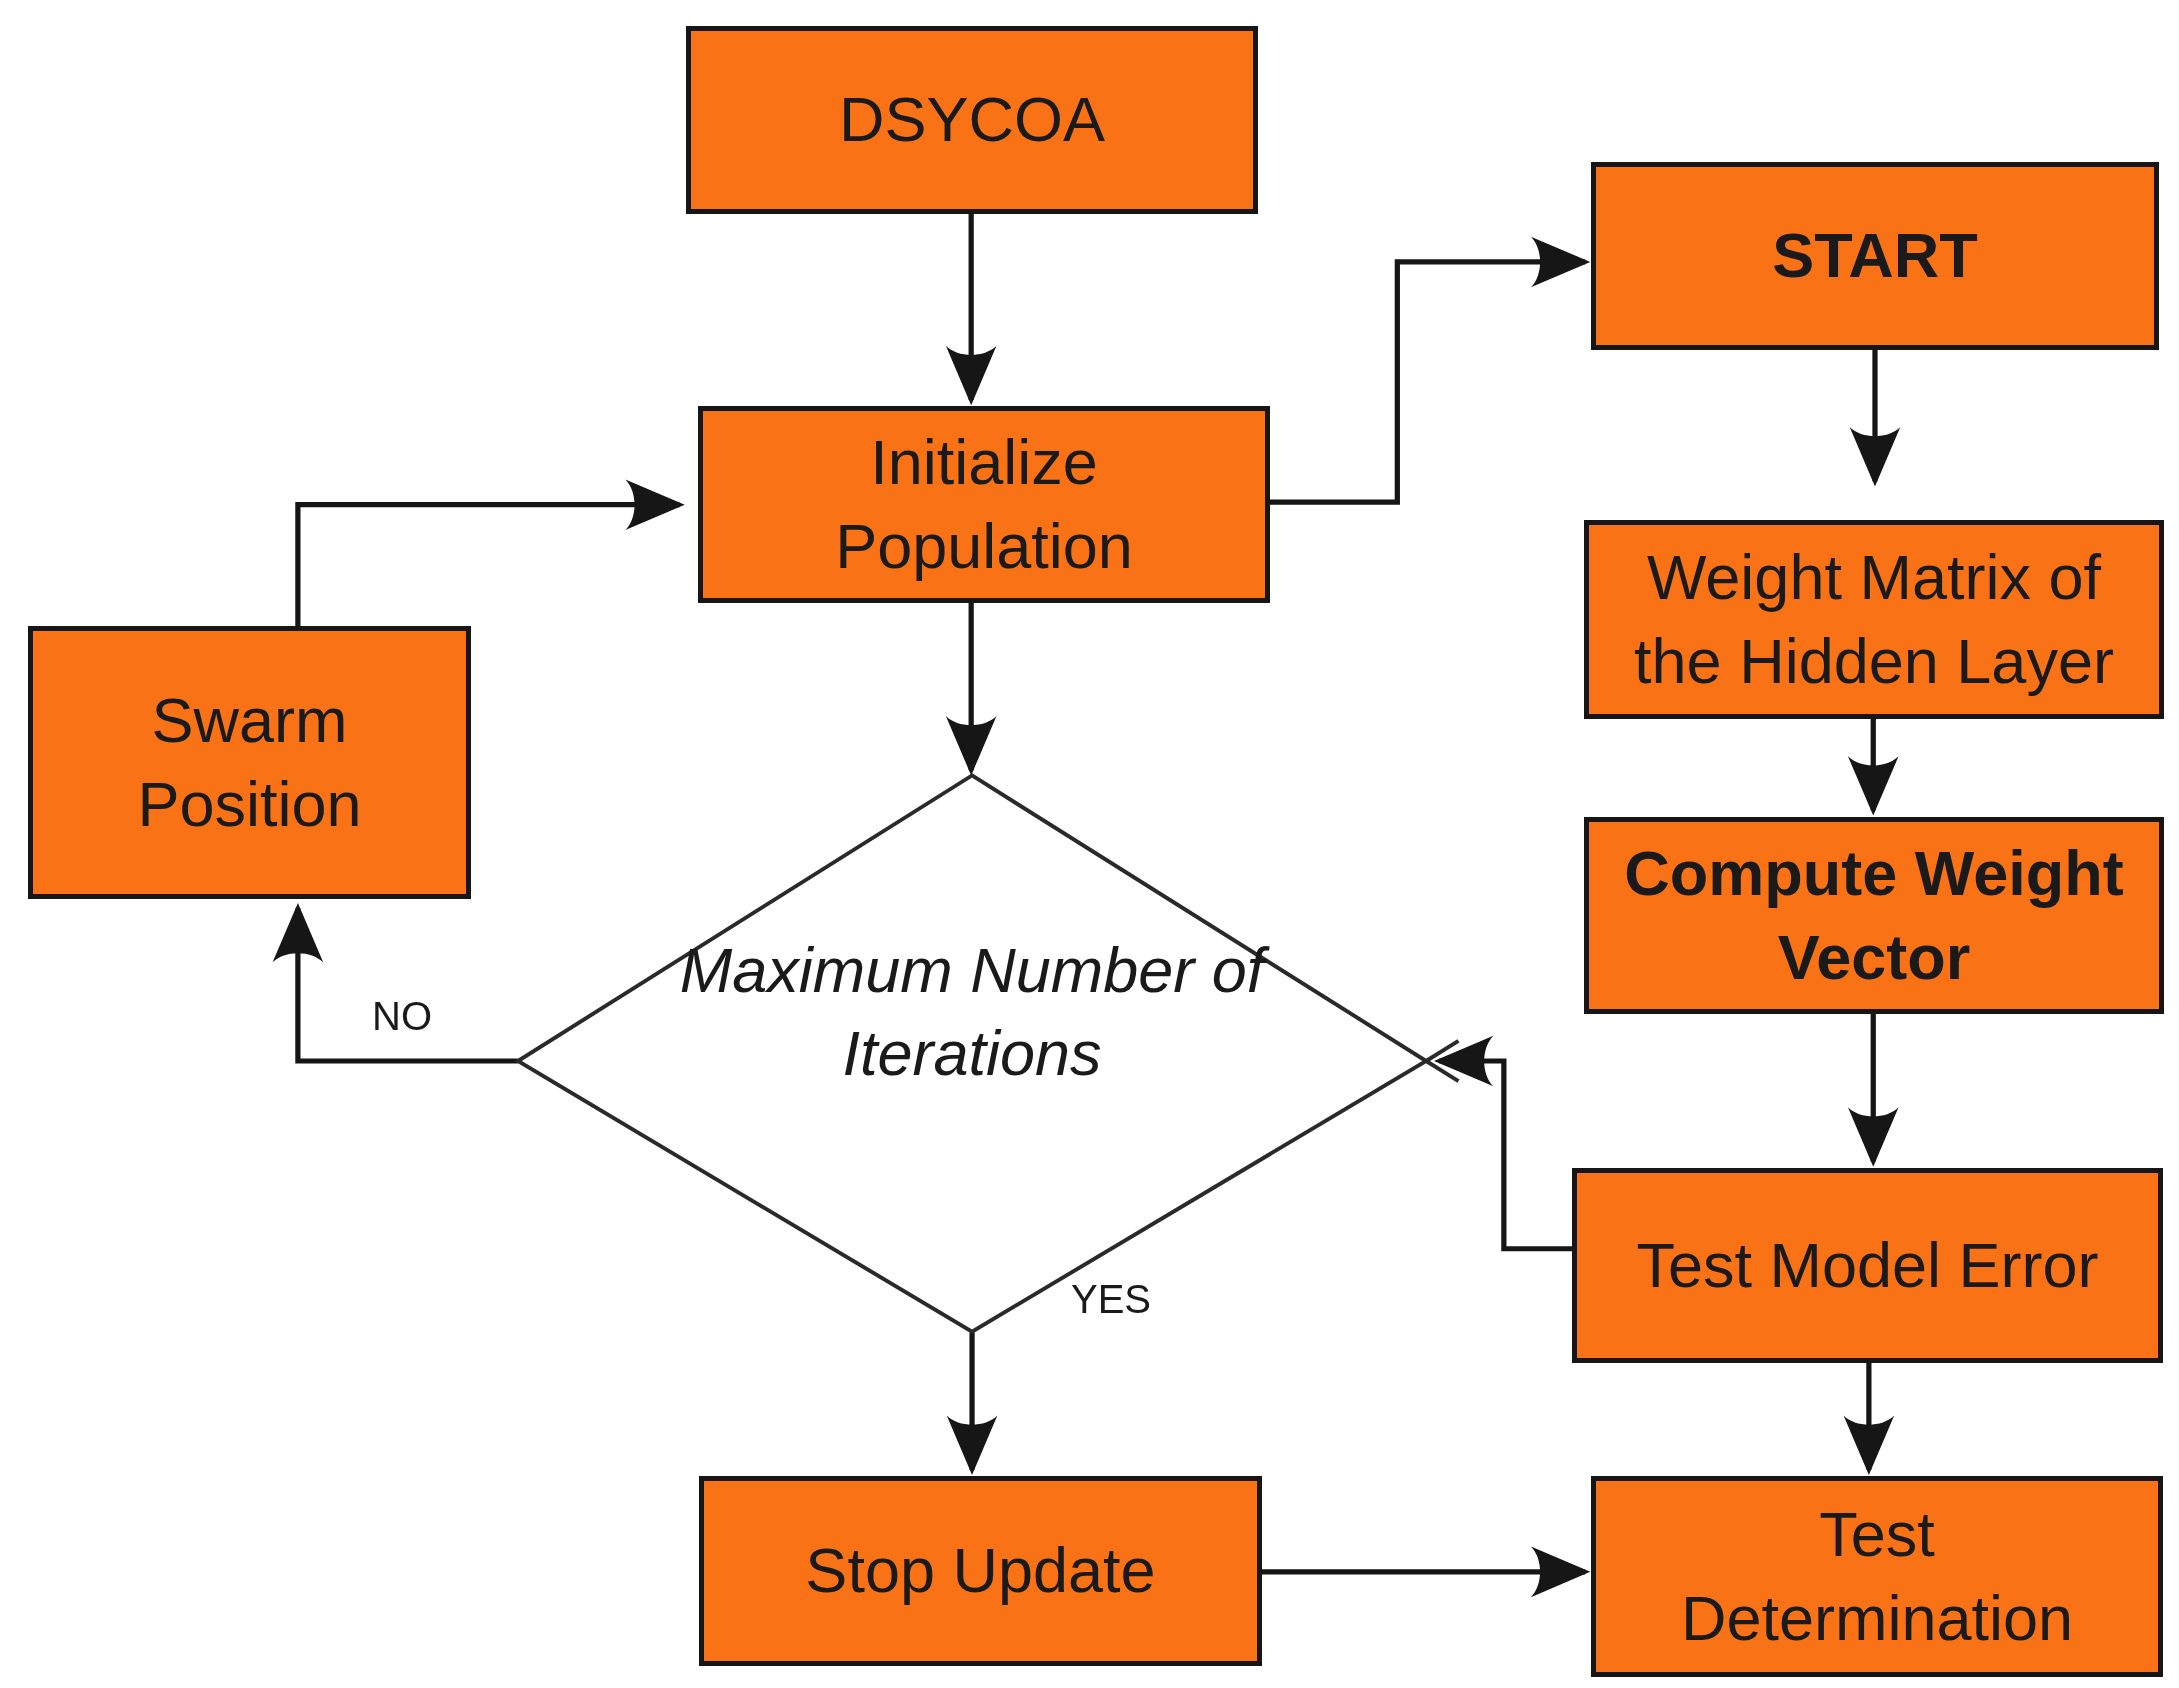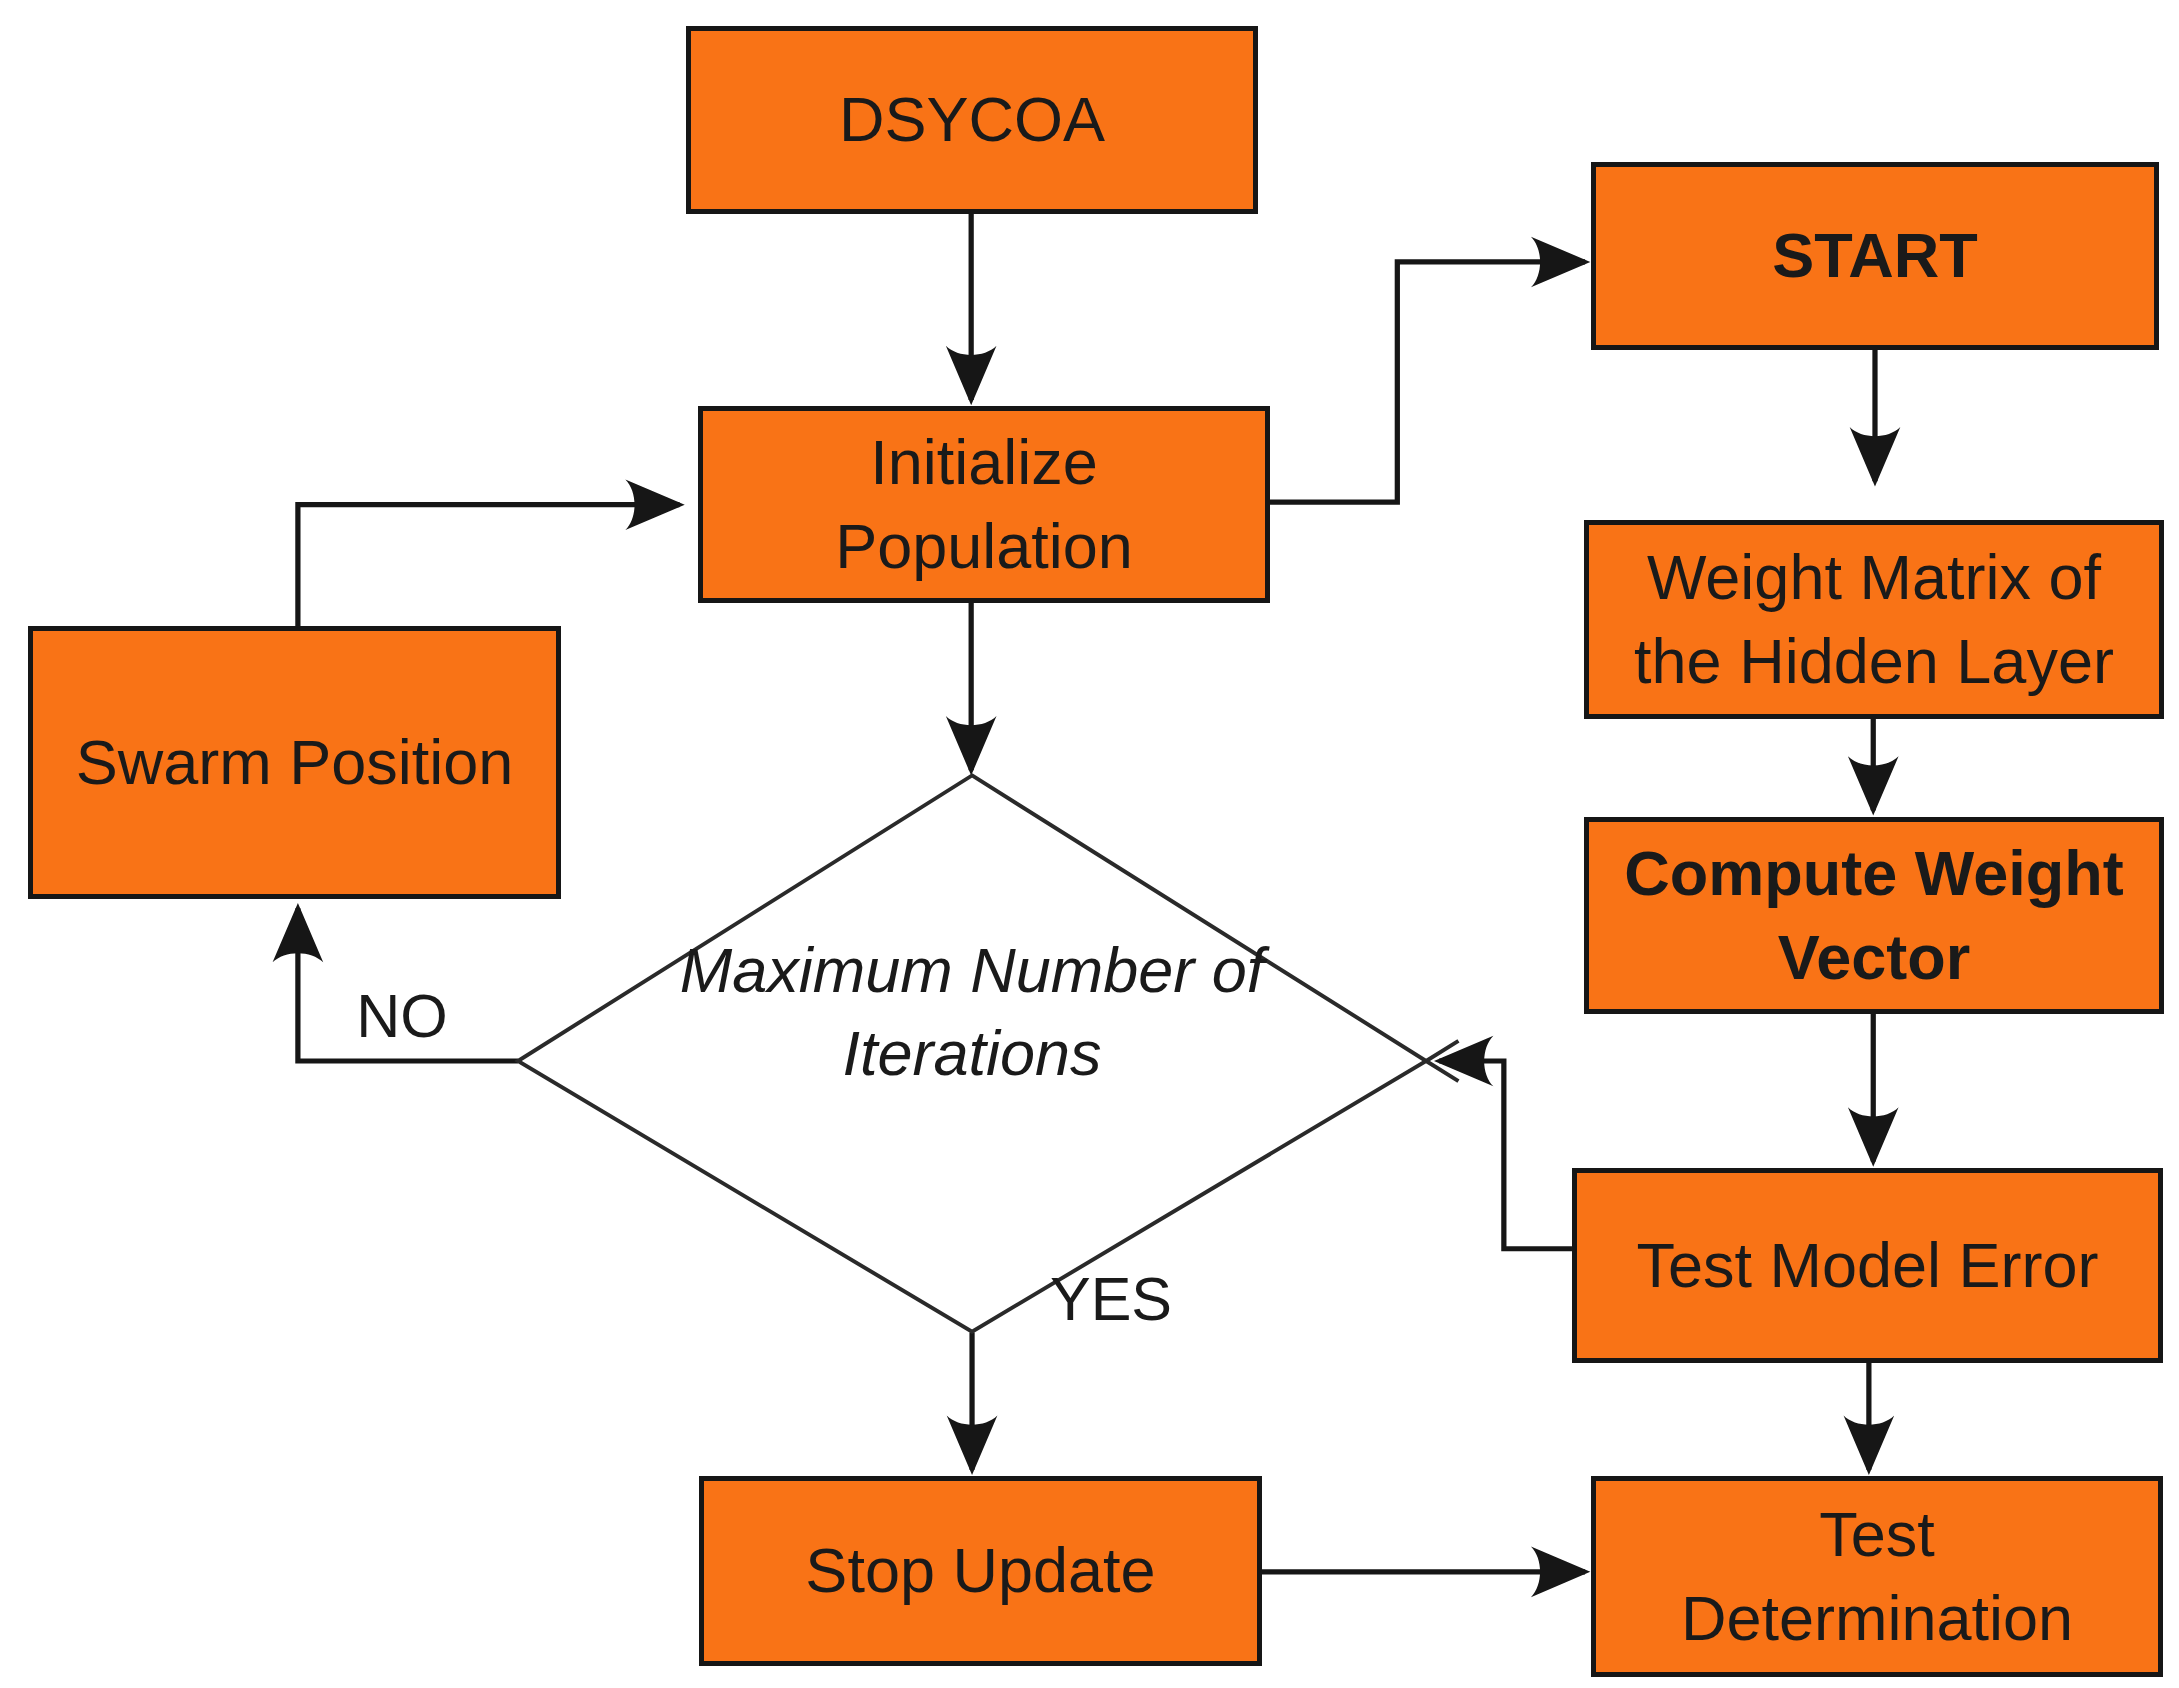--- a/index.html
+++ b/index.html
@@ -66,21 +66,21 @@
     text-align: center;
     pointer-events: none;
   }
   .decision-label-wrap .node-label {
     transform: translateY(-42px);
     font-style: italic;
   }
   .edge-label {
     position: absolute;
     transform: translate(-50%, -50%);
-    font-size: 61px;
+    font-size: 40px;
     color: #1a1a1a;
     white-space: nowrap;
   }
 </style>
 </head>
 <body>
 
 <div class="canvas">
 
   <svg class="edges" viewBox="0 0 2495 1933" xmlns="http://www.w3.org/2000/svg">
@@ -130,21 +130,21 @@
   <div class="node box" style="left:686px; top:406px; width:572px; height:197px;margin-left:12px;">
     <span class="node-label">Initialize
 Population</span>
   </div>
 
   <div class="node box" style="left:1584px; top:487px; width:580px; height:199px;margin-top:33px;">
     <span class="node-label">Weight Matrix of
 the Hidden Layer</span>
   </div>
 
-  <div class="node box" style="left:28px; top:626px; width:533px; height:273px;">
+  <div class="node box" style="left:28px; top:626px; width:443px; height:273px;">
     <span class="node-label">Swarm Position</span>
   </div>
 
   <div class="node box" style="left:1584px; top:817px; width:580px; height:197px;font-weight:bold;">
     <span class="node-label">Compute Weight
 Vector</span>
   </div>
 
   <div class="decision-label-wrap">
     <span class="node-label">Maximum Number of

